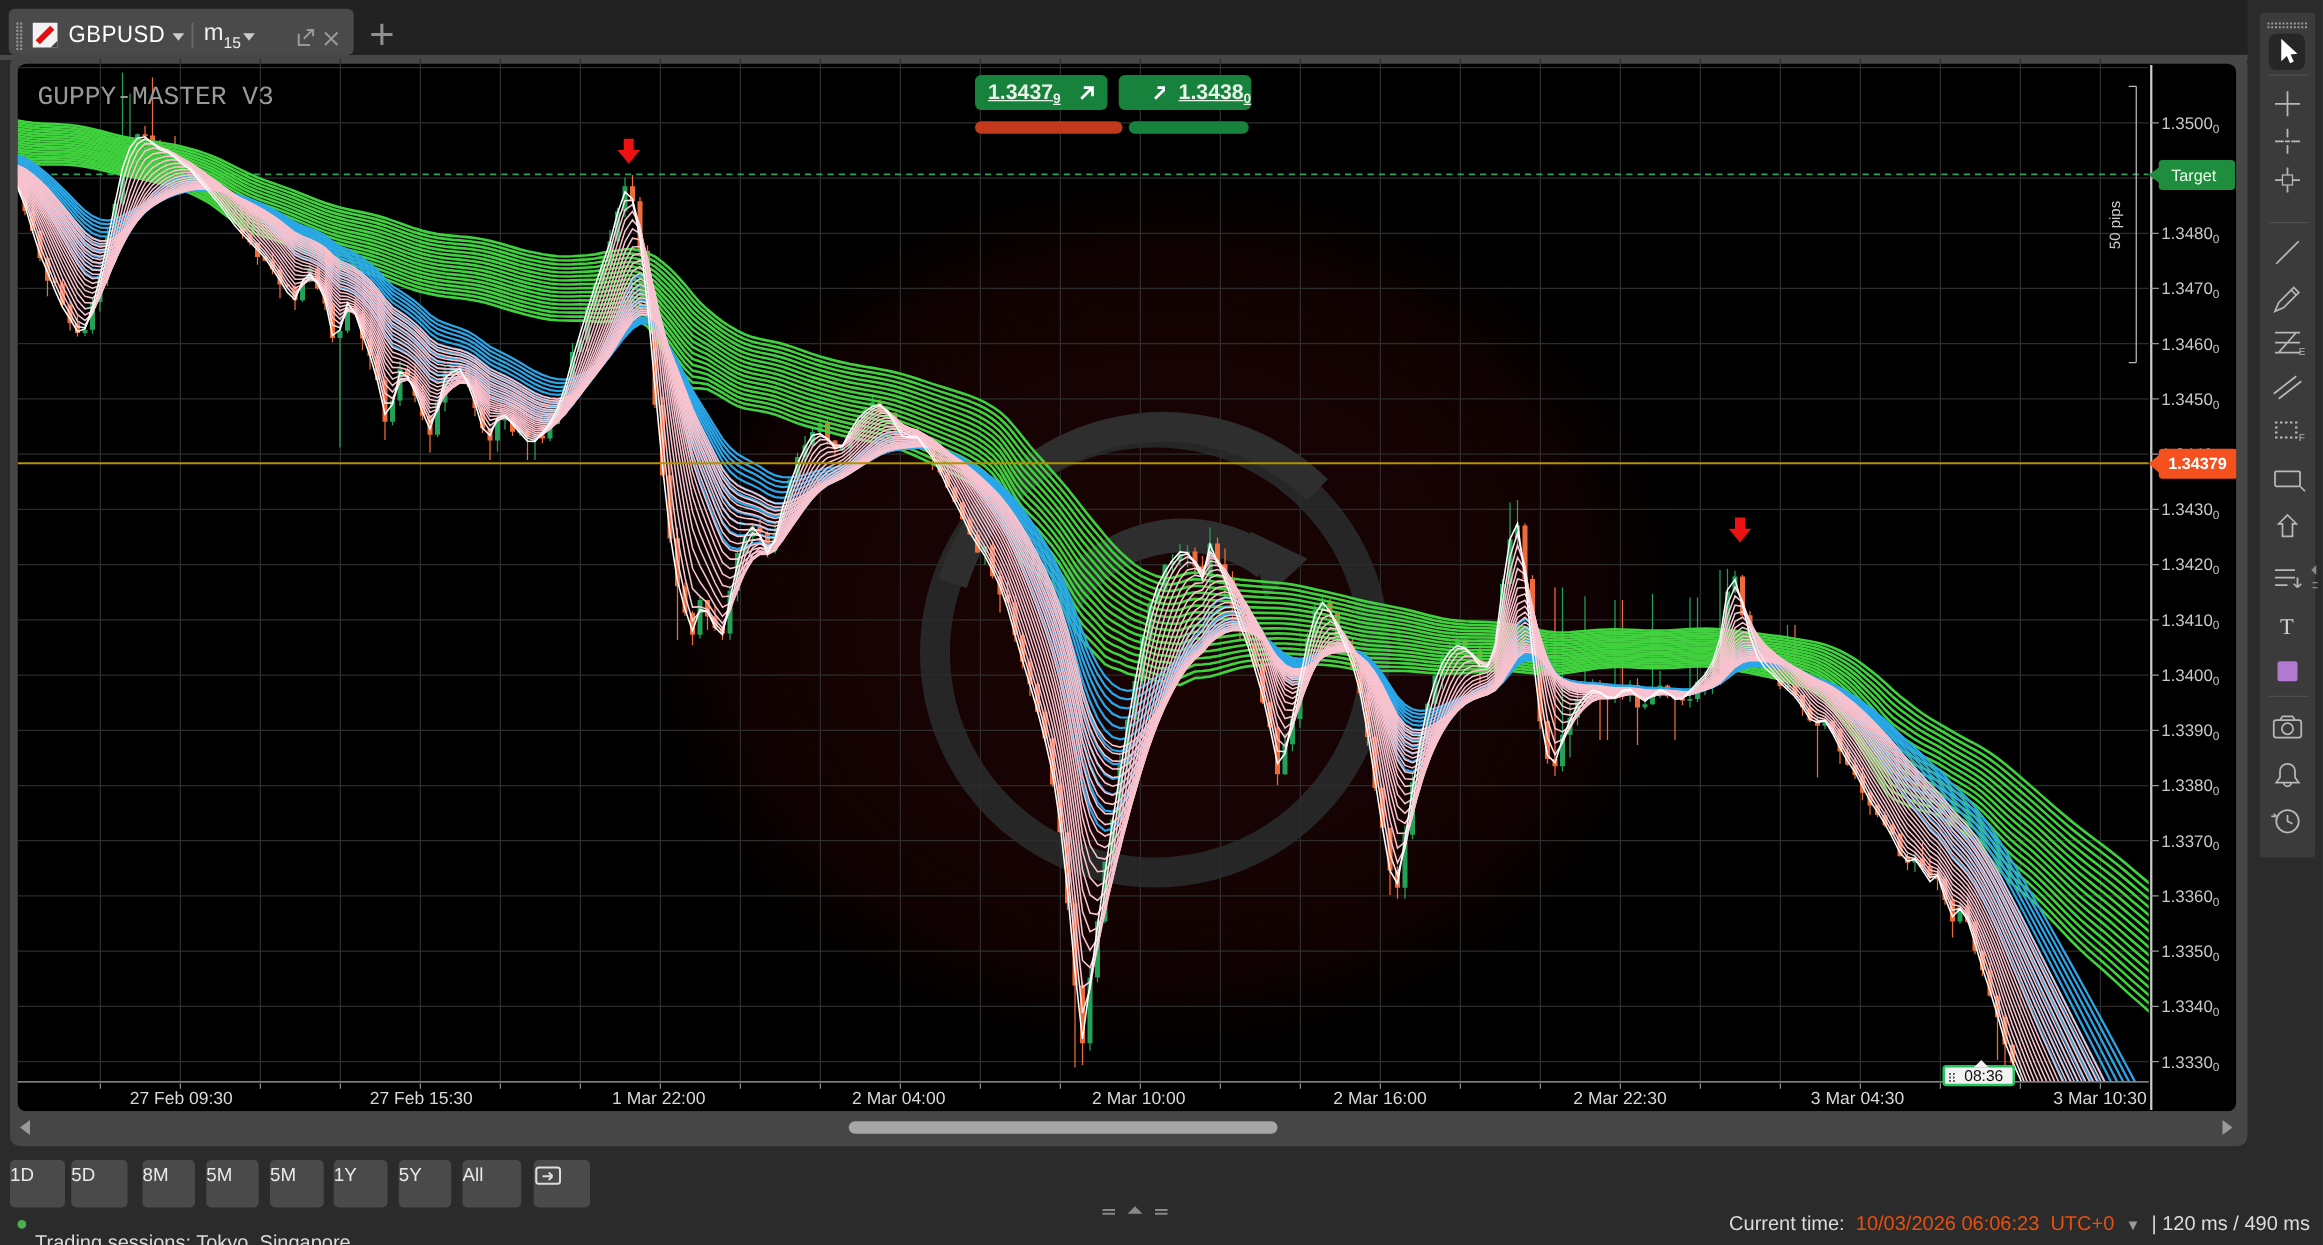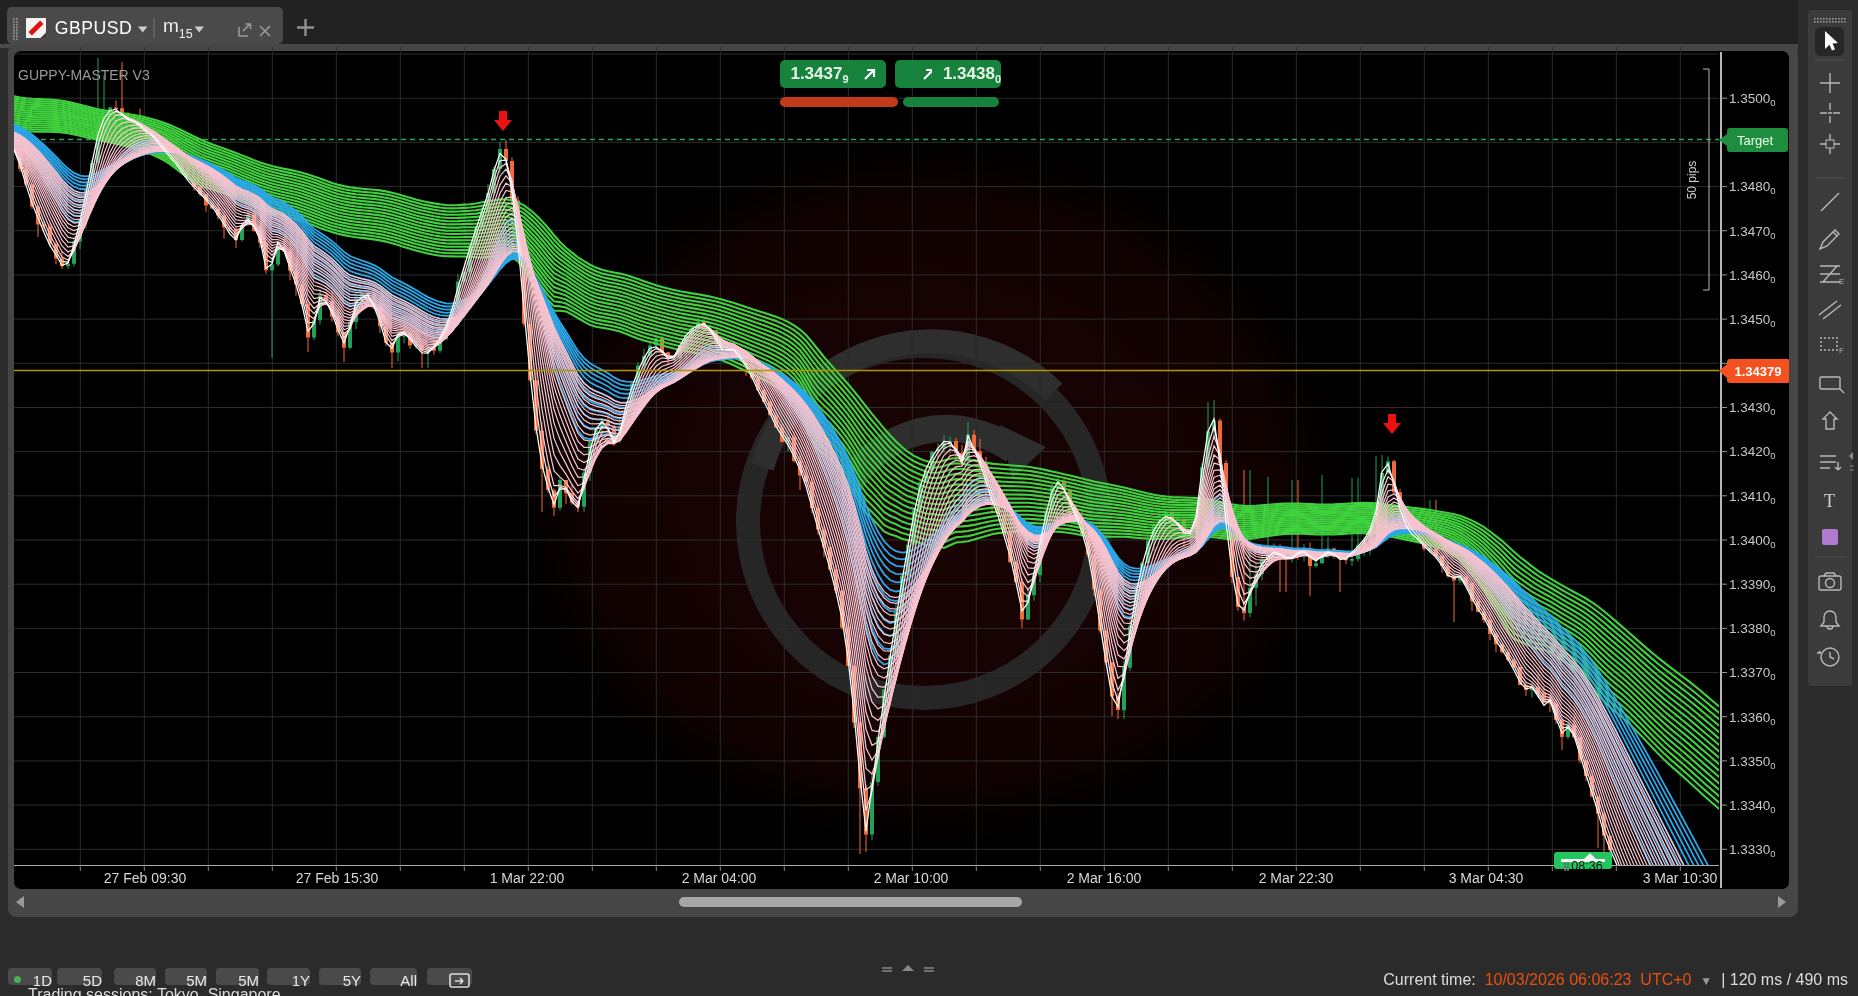--- a/index.html
+++ b/index.html
@@ -1,32 +1,32 @@
 <!DOCTYPE html>
 <html><head><meta charset="utf-8"><style>
 * { margin:0; padding:0; box-sizing:border-box; }
 html,body { width:1858px; height:996px; background:#2b2b2b; overflow:hidden;
   font-family:"Liberation Sans", sans-serif; }
 #topbar { position:absolute; left:0; top:0; width:1798px; height:44px; background:#222; }
 #topstrip { position:absolute; left:0; top:44px; width:1798px; height:4px; background:#4a4a4a; }
 #frame { position:absolute; left:8px; top:44px; width:1790px; height:873px; background:#464646; border-radius:8px; }
 #sellbtn,#buybtn { position:absolute; top:60px; height:28px; background:#17823c; border-radius:5px;
-  color:#e8f2e8; font-size:17px; font-weight:bold; display:flex; align-items:center; justify-content:center; }
+  color:#e8f2e8; font-size:17px; font-weight:bold; display:flex; align-items:center; justify-content:center;text-decoration:underline; }
 #sellbar { position:absolute; left:780px; top:97px; width:118px; height:10px; background:#c2391b; border-radius:5px; }
 #buybar { position:absolute; left:903px; top:97px; width:96px; height:10px; background:#17823c; border-radius:5px; }
-#guppy { position:absolute; left:18px; top:67px; color:#999999; font-size:14px; }
+#guppy { position:absolute; left:30px; top:67px; color:#999999; font-size:21px;font-family:Liberation Mono, monospace; }
 #thumb { position:absolute; left:679px; top:897px; width:343px; height:10px; background:#a6a6a6; border-radius:5px; }
-.pbtn { position:absolute; top:968px; height:17px; background:#4a4a4a; border-radius:4px;
-  color:#e8e8e8; font-size:15px; text-align:right; line-height:25px; }
+.pbtn { position:absolute; top:928px; height:38px; background:#4a4a4a; border-radius:4px;
+  color:#e8e8e8; font-size:15px; text-align:left; line-height:25px; }
 #sessions { position:absolute; left:28px; top:970px; color:#dcdcdc; font-size:16px;margin-top:16px; }
 #sessdot { position:absolute; left:14px; top:976px; width:7px; height:7px; border-radius:50%; background:#4caf50; }
 #curtime { position:absolute; right:10px; top:971px; font-size:16px; color:#dcdcdc; }
 #curtime .o { color:#e8500e;margin-top:48px; }
 #tooltip { position:absolute; left:1554px; top:852px; width:58px; height:17px; background:#f2f2f2;
-  border:7px solid #22c55e; border-radius:3px; color:#111; font-size:12.5px; text-align:center; line-height:15px;
+  border:2px solid #22c55e; border-radius:3px; color:#111; font-size:12.5px; text-align:center; line-height:15px;
   padding-left:8px; }
 #tooltip:before { content:""; position:absolute; left:23px; top:-6px; border-left:6px solid transparent;
   border-right:6px solid transparent; border-bottom:6px solid #f2f2f2; }
 #tooltip:after { content:""; position:absolute; left:3px; top:4px; width:7px; height:8px;
   background:
    radial-gradient(circle at 1px 1px,#666 0.8px,transparent 1px),
    radial-gradient(circle at 4px 1px,#666 0.8px,transparent 1px),
    radial-gradient(circle at 1px 4px,#666 0.8px,transparent 1px),
    radial-gradient(circle at 4px 4px,#666 0.8px,transparent 1px),
    radial-gradient(circle at 1px 7px,#666 0.8px,transparent 1px),

